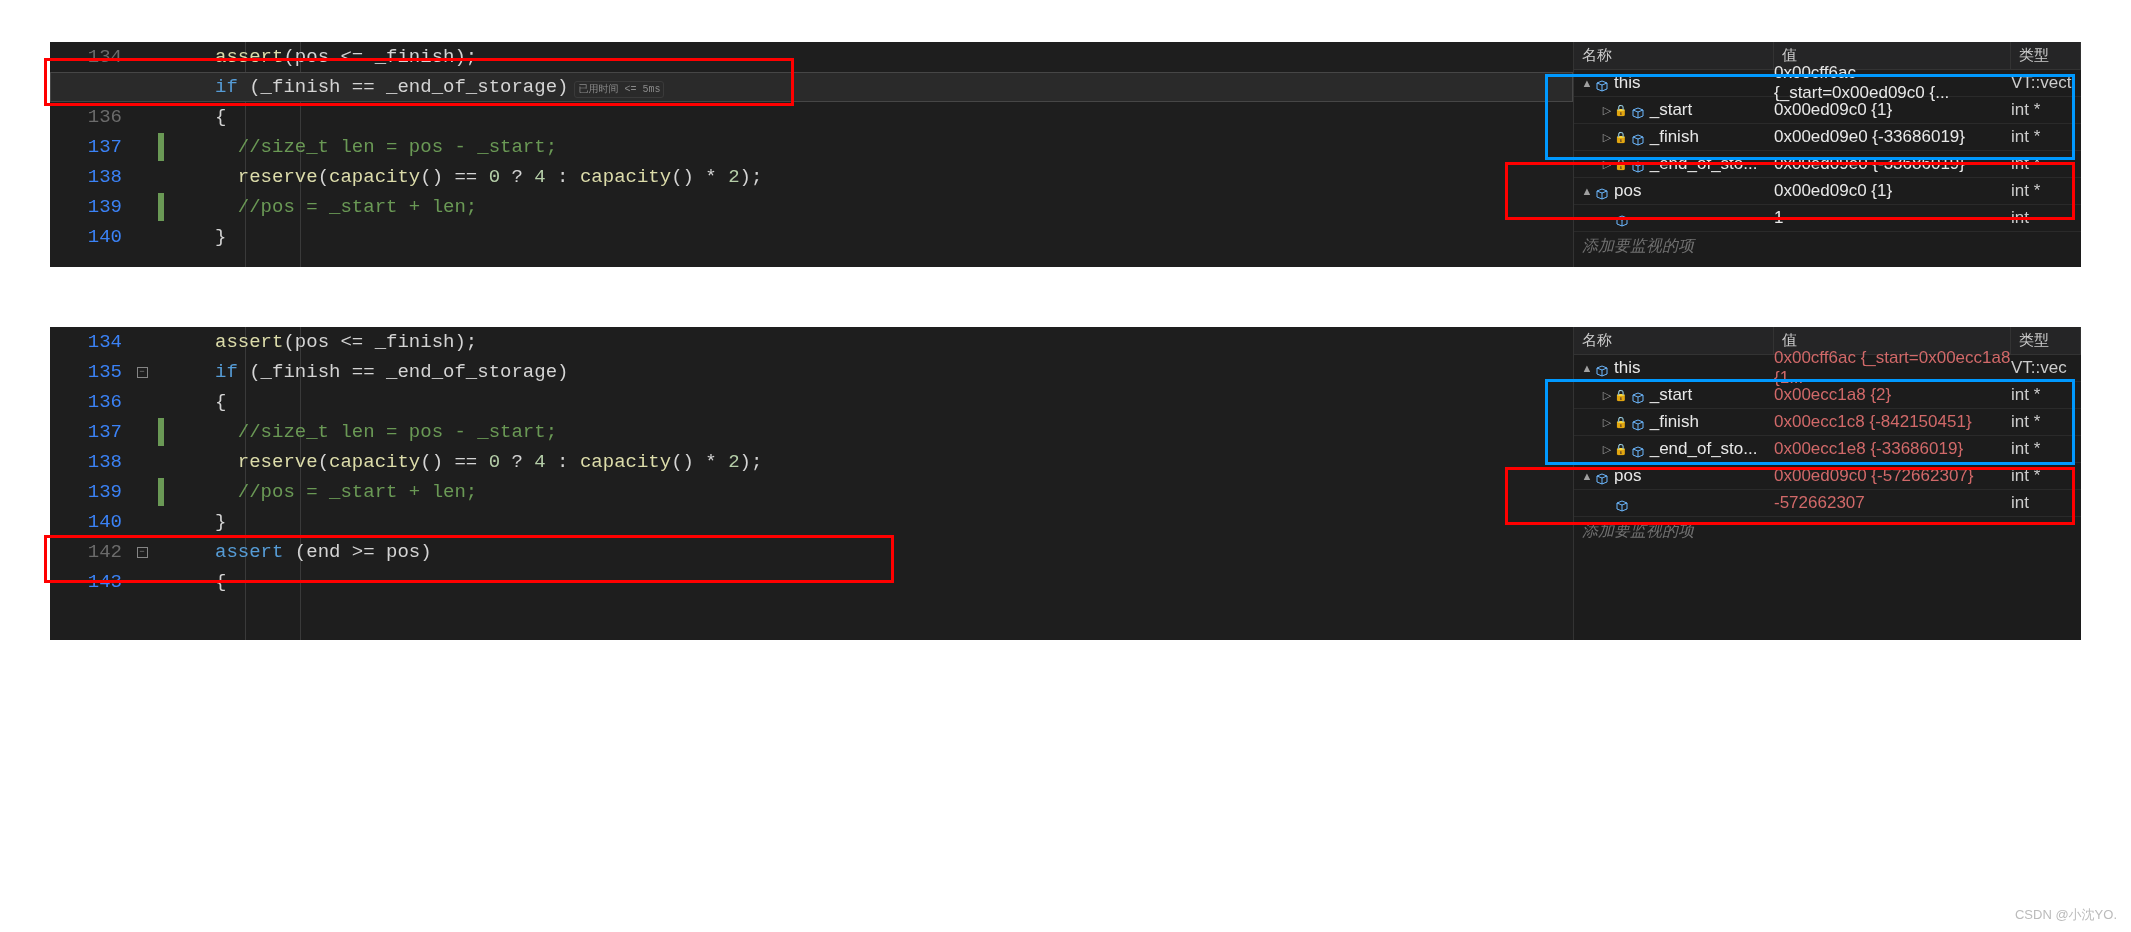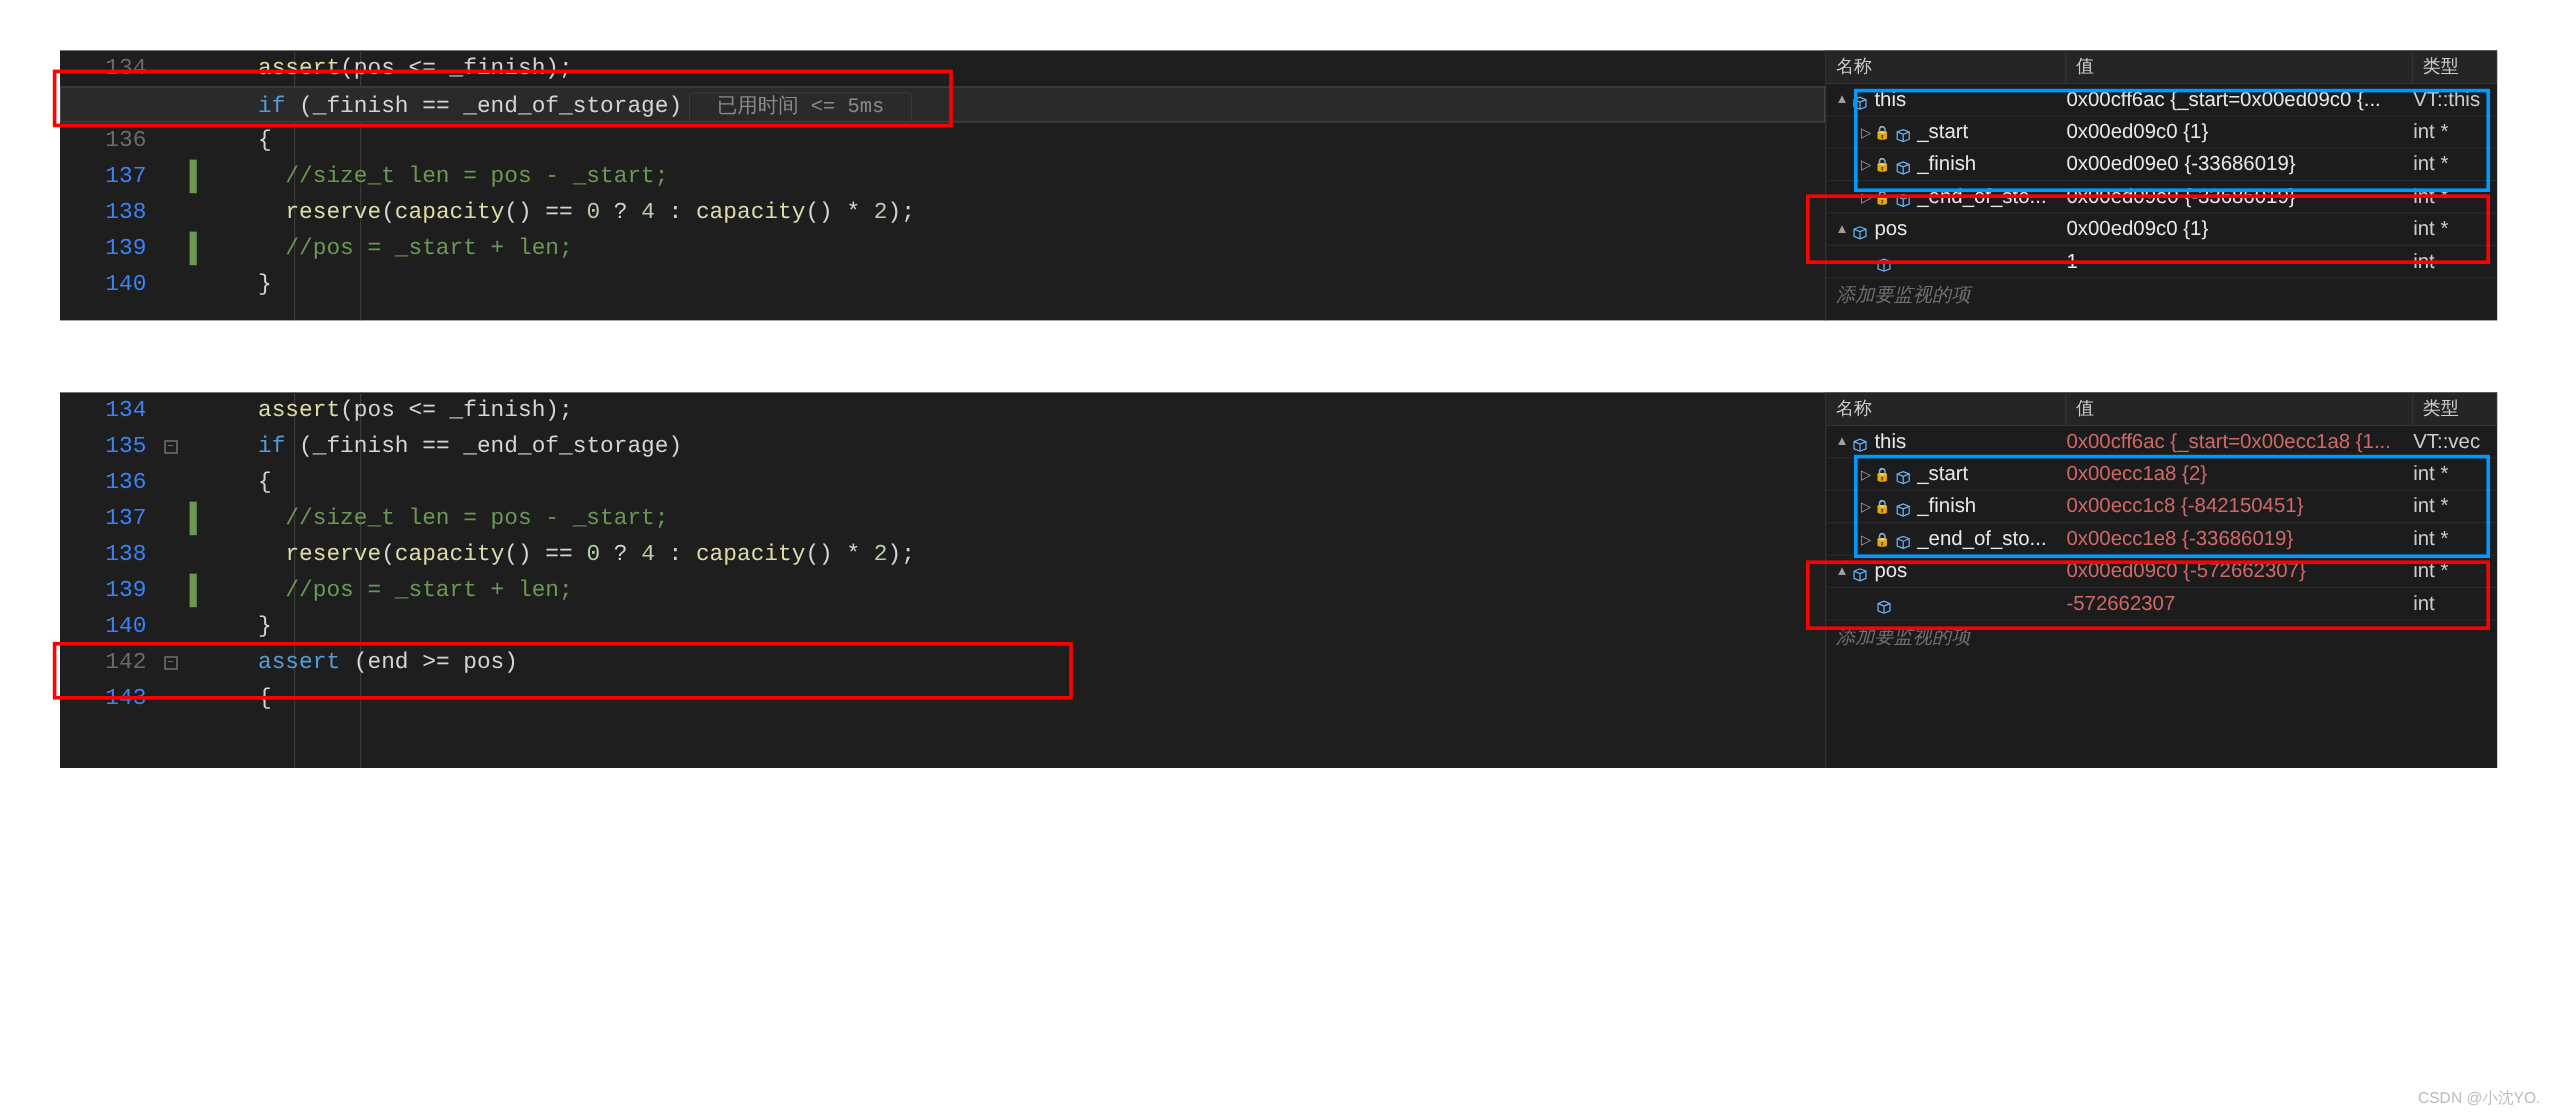--- a/index.html
+++ b/index.html
@@ -1,37 +1,37 @@
 <!DOCTYPE html>
 <html><head>
 <meta charset="utf-8">
 <style>
   * { box-sizing: border-box; margin: 0; padding: 0; }
   body { background: #ffffff; font-family: Consolas, 'Courier New', monospace; font-size: 18px; color: #d4d4d4; }
   .panel-container { display: flex; margin: 0 50px 60px 50px; height: 225px; }
   .code-pane { flex: 1; background: #1e1e1e; position: relative; overflow: hidden; }
-  .watch-pane { width: 560px; background: #1c1c1c; border-left: 1px solid #333; font-size: 17px; font-family: 'Segoe UI', Arial, sans-serif; overflow: hidden; }
+  .watch-pane { width: 508px; background: #1c1c1c; border-left: 1px solid #333; font-size: 17px; font-family: 'Segoe UI', Arial, sans-serif; overflow: hidden; }
   .code-row { display: flex; align-items: center; height: 30px; position: relative; }
   .bp-gutter { width: 25px; flex-shrink: 0; display:flex; align-items:center; justify-content:center; }
   .exec-arrow { color: #ffd866; font-size: 16px; }
   .lineno { width: 52px; text-align: right; color: #3b82f6; flex-shrink: 0; font-size: 19px; padding-right: 5px; }
   .fold-gutter { width: 30px; flex-shrink: 0; display:flex; align-items:center; justify-content:center; color:#858585; }
   .fold-box { border:1px solid #858585; width:11px; height:11px; display:flex; align-items:center; justify-content:center; font-size:9px; line-height:1; }
   .change-gutter { width: 8px; flex-shrink: 0; }
   .change-mark { background: #6a9955; width:6px; height:28px; margin:0 auto; }
   .code-text { white-space: pre; font-size: 19px; padding-left: 50px; position:relative; z-index:2; }
   .dim { color: #6b6b6b; }
   .kw { color: #569cd6; }
   .cm { color: #6a9955; }
   .fn { color: #dcdcaa; }
   .tp { color: #4ec9b0; }
   .vr { color: #9cdcfe; }
   .nm { color: #b5cea8; }
   .op { color: #d4d4d4; }
-  .hint { color: #8a8a8a; font-size: 17px; padding:2px 22px; border:1px solid #3a3a3a; border-radius:3px; margin-left:6px; }
+  .hint { color: #8a8a8a; font-size: 10px; padding:2px 3px; border:1px solid #3a3a3a; border-radius:3px; margin-left:6px; }
   .current-line-bg { position:absolute; left:0; right:0; height:30px; background:#2a2a2a; border:1px solid #464646; z-index:0; }
   .guide { position:absolute; top:0; bottom:0; width:1px; background:#3a3a3a; z-index:0; }
   .red-box { position:absolute; border:3px solid #ff0000; z-index:5; pointer-events:none; }
   .blue-box { position:absolute; border:3px solid #0099ff; z-index:5; pointer-events:none; }
 
   .watch-header { background:#252526; display:flex; height:28px; border-bottom:1px solid #333; font-size:15px; color:#cccccc; }
   .watch-header > div { padding:4px 8px; border-right:1px solid #333; }
   .wh-name { width:200px; }
   .wh-val { flex:1; }
   .wh-type { width:70px; }
@@ -125,21 +125,21 @@
           <span class="tri">▲</span>
           <span class="cube"><svg viewBox="0 0 16 12">
               <g stroke="#6cb8ff" stroke-width="1" fill="none">
                 <path d="M3 3 L8 1 L13 3 L13 9 L8 11 L3 9 Z"></path>
                 <path d="M3 3 L8 5 L13 3 M8 5 L8 11"></path>
               </g>
             </svg></span>
           <span class="nm" style="color: inherit;">this</span>
         </div>
         <div class="wr-val"><span class="val">0x00cff6ac {_start=0x00ed09c0 {...</span></div>
-        <div class="wr-type">VT::this</div>
+        <div class="wr-type">VT::vect</div>
       </div>
       <div class="watch-row">
         <div class="wr-name" style="padding-left: 26px;">
           <span class="tri">▷</span>
           <span class="lock">🔒</span>
           <span class="cube"><svg viewBox="0 0 16 12">
               <g stroke="#6cb8ff" stroke-width="1" fill="none">
                 <path d="M3 3 L8 1 L13 3 L13 9 L8 11 L3 9 Z"></path>
                 <path d="M3 3 L8 5 L13 3 M8 5 L8 11"></path>
               </g>

